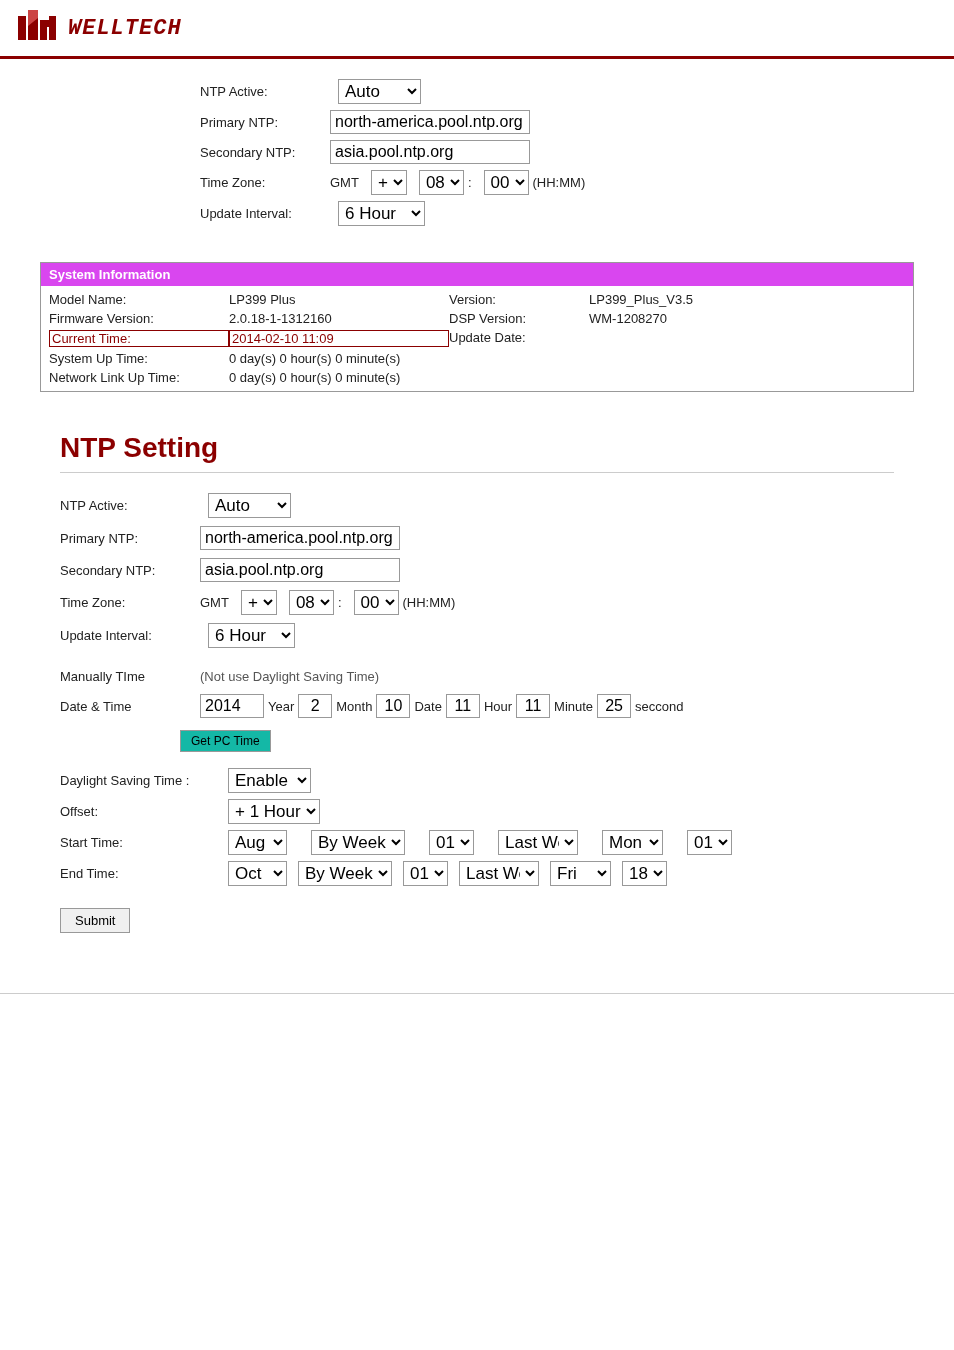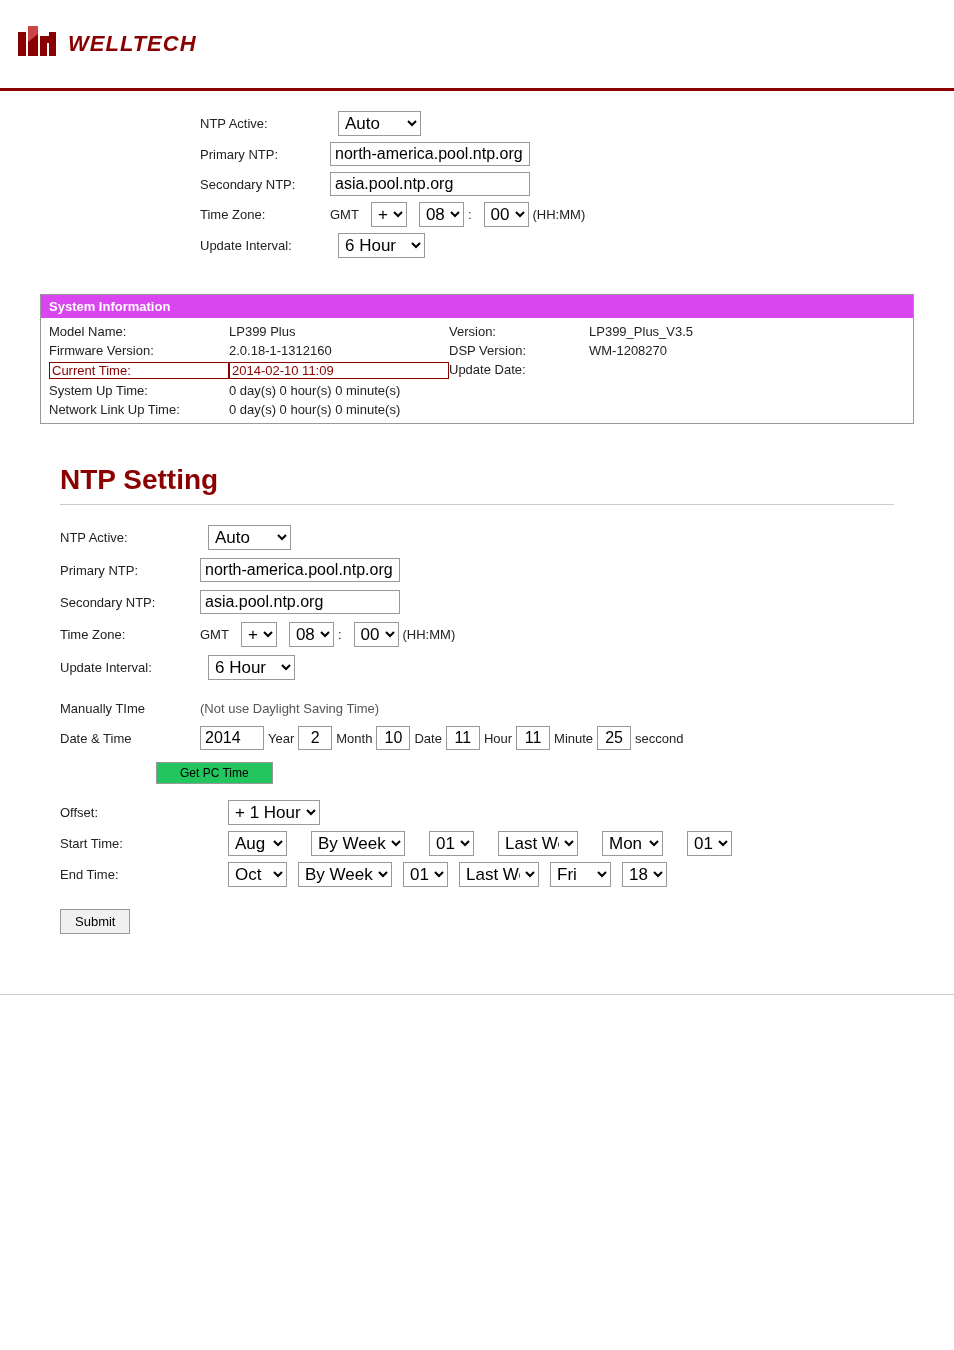--- a/index.html
+++ b/index.html
@@ -1,18 +1,18 @@
 <!DOCTYPE html>
 <html><head>
   <meta charset="utf-8">
   <style>
     * { box-sizing: border-box; margin: 0; padding: 0; }
     body { font-family: Arial, sans-serif; font-size: 13px; background: #fff; color: #222; }
 
-    .header { border-bottom: 3px solid #8b0000; padding: 24px 16px; display: flex; align-items: center; }
+    .header { border-bottom: 3px solid #8b0000; padding: 8px 16px; display: flex; align-items: center; font-family: Liberation Mono, monospace; }
     .logo-container { display: flex; align-items: center; }
     .logo-icon { width: 48px; height: 40px; position: relative; margin-right: 4px; }
     .logo-text { font-size: 22px; font-weight: bold; color: #8b0000; letter-spacing: 1px; font-style: italic; }
 
     .top-section { padding: 20px 40px 10px 200px; }
     .form-row { display: flex; align-items: center; margin-bottom: 6px; min-height: 24px; }
     .form-label { width: 130px; color: #222; font-size: 13px; }
     .form-value { display: flex; align-items: center; gap: 4px; }
     input[type="text"] { border: 1px solid #999; padding: 2px 4px; font-size: 16px; }
     select { border: 1px solid #999; padding: 1px 2px; font-size: 17px; background: #fff; margin-left: 8px; }
@@ -30,21 +30,21 @@
     .page-title { font-size: 28px; font-weight: bold; color: #8b0000; margin-bottom: 8px; }
     .section-divider { border: none; border-top: 1px solid #ccc; margin-bottom: 20px; }
 
     .ntp-form { margin-bottom: 16px; }
     .ntp-form .form-row { margin-bottom: 8px; }
     .ntp-form .form-label { width: 140px; }
 
     .manual-time-section { margin-top: 10px; margin-bottom: 10px; }
     .manual-label { width: 140px; color: #222; }
     .manual-note { color: #555; font-style: normal; margin-left: 0; }
-    .get-pc-time-btn { margin-top: 6px; margin-left: 96px; border: 1px solid #999; background: #22c55e; padding: 3px 23px; cursor: pointer; font-size: 12px; }
+    .get-pc-time-btn { margin-top: 6px; margin-left: 120px; border: 1px solid #999; background: #14b8a6; padding: 3px 10px; cursor: pointer; font-size: 12px; }
 
     .daylight-section { margin-top: 16px; }
     .daylight-section .form-row { margin-bottom: 6px; }
     .daylight-section .form-label { width: 160px; }
 
     .submit-btn { margin-top: 16px; border: 1px solid #999; background: #f0f0f0; padding: 4px 14px; cursor: pointer; font-size: 13px; }
 
     .small-input { width: 34px; border: 1px solid #999; padding: 1px 2px; font-size: 12px; text-align: center; }
     .year-input { width: 64px; border: 1px solid #999; padding: 1px 2px; font-size: 12px; }
 
@@ -207,20 +207,26 @@
         <input type="text" class="small-input" value="25" style="">
         <span>seccond</span>
       </div>
     </div>
     <button class="get-pc-time-btn">Get PC Time</button>
   </div>
 
   
   <div class="daylight-section">
     <div class="form-row">
+      <div class="form-label">Daylight Saving Time :</div>
+      <select>
+        <option>Enable</option><option>Disable</option>
+      </select>
+    </div>
+    <div class="form-row">
       <div class="form-label">Offset:</div>
       <select>
         <option>+ 1 Hour</option><option>- 1 Hour</option>
       </select>
     </div>
     <div class="form-row">
       <div class="form-label">Start Time:</div>
       <div class="form-value" style="gap:16px;">
         <select>
           <option>Aug</option><option>Jan</option><option>Feb</option><option>Mar</option><option>Apr</option><option>May</option><option>Jun</option><option>Jul</option><option>Sep</option><option>Oct</option><option>Nov</option><option>Dec</option>

